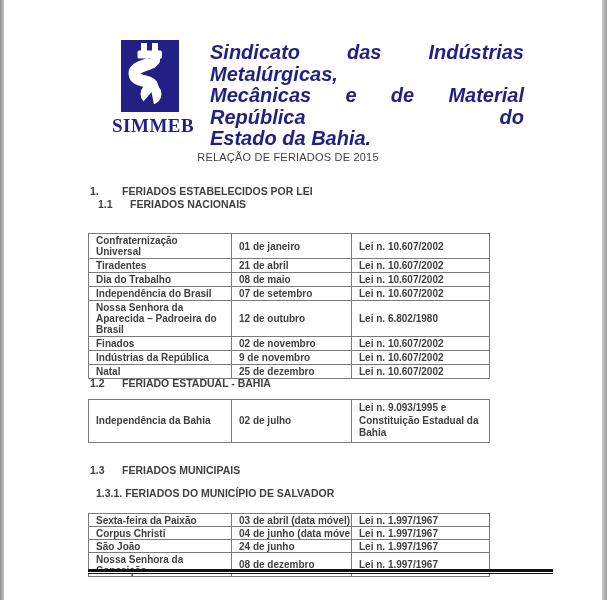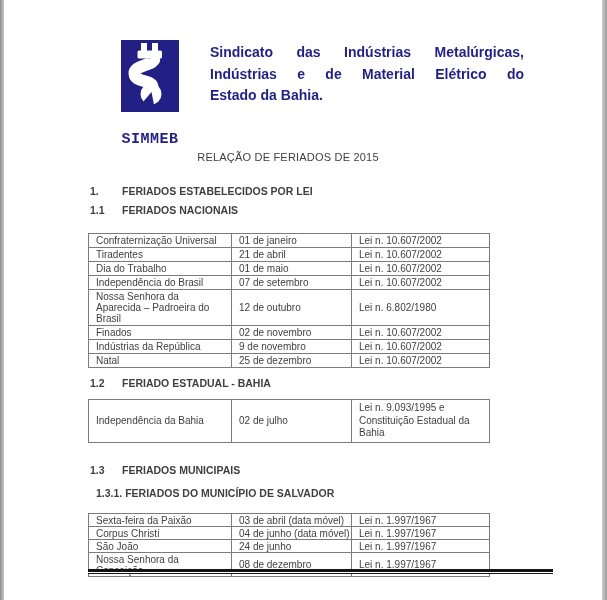--- a/index.html
+++ b/index.html
@@ -18,56 +18,56 @@
     -webkit-font-smoothing:antialiased;
   }
   .edge{position:absolute;top:0;bottom:0;}
   .edge-left{left:0;width:4px;background:linear-gradient(to right,#8e8e8e,#c9c9c9);}
   .edge-right{right:0;width:5px;background:linear-gradient(to left,#9a9a9a,#cccccc);}
 
   
   .logo{position:absolute;left:112px;top:40px;width:76px;text-align:center;}
   .logo svg{display:block;margin:0 auto;}
   .logo-text{
-    margin-top:19px;
-    font-family:Liberation Mono, monospace;
-    font-weight:bold;font-size:15px;letter-spacing:.5px;
+    margin-top:3px;
+    font-family:Liberation Serif, serif;
+    font-weight:bold;font-size:19px;letter-spacing:.5px;
     color:var(--brand-navy);
   }
   .org-name{
     position:absolute;left:210px;top:42px;width:314px;
-    font-weight:bold;font-size:14px;line-height:21.5px;
+    font-weight:bold;font-style:italic;font-size:20px;line-height:21.5px;
     color:var(--brand-navy);
   }
   .org-name .jline{text-align:justify;text-align-last:justify;}
   .org-name .lline{text-align:left;}
 
   
   .doc-title{
     position:absolute;left:88px;top:151px;width:400px;
     text-align:center;font-weight:normal;font-size:11px;letter-spacing:.2px;
   }
   .sec{position:absolute;left:90px;font-weight:bold;font-size:10.5px;display:flex;white-space:nowrap;}
   .sec .num{width:32px;flex:0 0 32px;}
   #sec-1{top:185px;}
-  #sec-1-1{top:204px;}
+  #sec-1-1{top:198px;margin-left:8px;}
   #sec-1-2{top:377px;justify-content:center;}
   #sec-1-3{top:464px;}
   #sec-1-3-1{top:487px;left:96px;}
 
   table{
     position:absolute;left:88px;width:401px;
     border-collapse:collapse;table-layout:fixed;
     font-size:10px;color:var(--text);
   }
   td{
     border:1px solid var(--table-border);
     padding:1px 9px 1px 7px;
     line-height:11px;vertical-align:middle;
-    white-space:nowrap;overflow:hidden;
+    white-space:nowrap;overflow:hidden;font-weight:bold;
   }
   td.wrap{white-space:normal;}
   #table-nacionais{top:233px;}
   #table-estadual{top:399px;}
   #table-estadual td{line-height:12.5px;padding-top:2px;padding-bottom:2px;}
   #table-salvador{top:513px;border-radius:30px;}
   #table-salvador td{line-height:11px;padding-top:.5px;padding-bottom:.5px;}
 
   .thick-rule{
     position:absolute;left:88px;top:569px;width:465px;height:1px;
@@ -91,21 +91,21 @@
     <path d="M33,17 C36,26 13,24 13.5,33.5 C14,44 33,38 31.5,49" stroke="#ffffff" stroke-width="12" fill="none"></path>
     <circle cx="30" cy="54" r="10.5" fill="#ffffff"></circle>
     <path d="M30.5,52 L16,69 L33,65 Z" fill="#221f85"></path>
     <rect x="10" y="66.5" width="40" height="6" fill="#221f85"></rect>
   </svg>
   <div class="logo-text">SIMMEB</div>
 </div>
 
 <div class="org-name">
   <div class="jline">Sindicato das Indústrias Metalúrgicas,</div>
-  <div class="jline">Indústrias e de Material Elétrico do</div>
+  <div class="jline">Mecânicas e de Material República do</div>
   <div class="lline">Estado da Bahia.</div>
 </div>
 
 <div class="doc-title">RELAÇÃO DE FERIADOS DE 2015</div>
 
 <div class="sec" id="sec-1">
   <span class="num">1.</span>
   <span class="lbl">FERIADOS ESTABELECIDOS POR LEI</span>
 </div>
 
@@ -126,21 +126,21 @@
       <td>01 de janeiro</td>
       <td>Lei n. 10.607/2002</td>
     </tr>
     <tr>
       <td class="wrap">Tiradentes</td>
       <td>21 de abril</td>
       <td>Lei n. 10.607/2002</td>
     </tr>
     <tr>
       <td class="wrap">Dia do Trabalho</td>
-      <td>01 de maio</td>
+      <td>08 de maio</td>
       <td>Lei n. 10.607/2002</td>
     </tr>
     <tr>
       <td class="wrap">Independência do Brasil</td>
       <td>07 de setembro</td>
       <td>Lei n. 10.607/2002</td>
     </tr>
     <tr>
       <td class="wrap">Nossa Senhora da Aparecida – Padroeira do Brasil</td>
       <td>12 de outubro</td>

